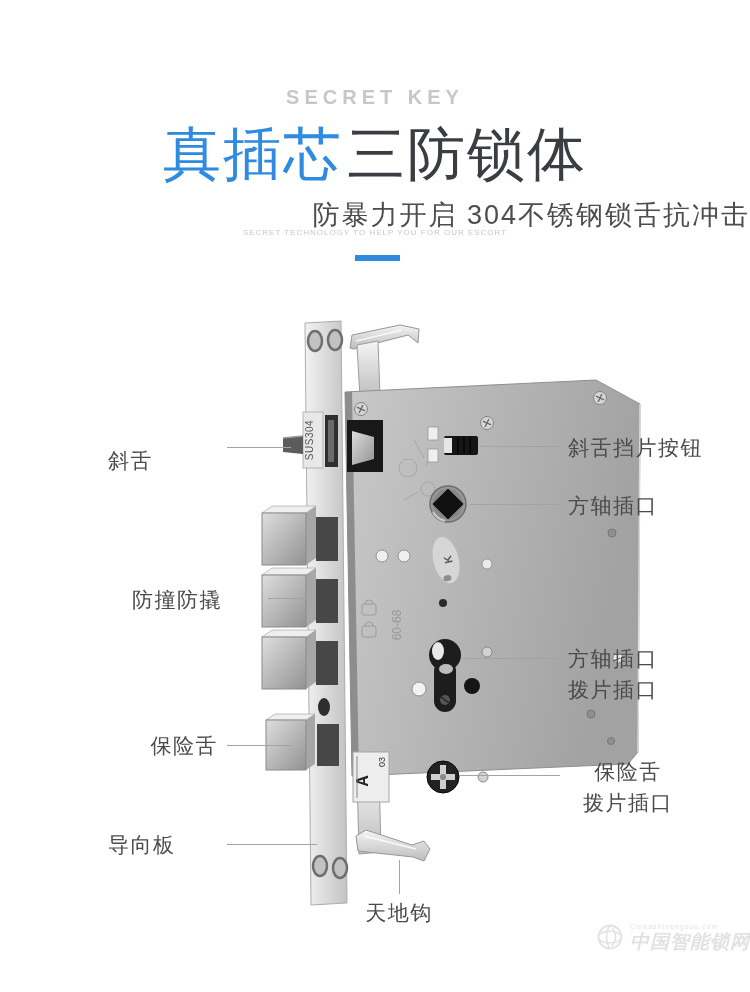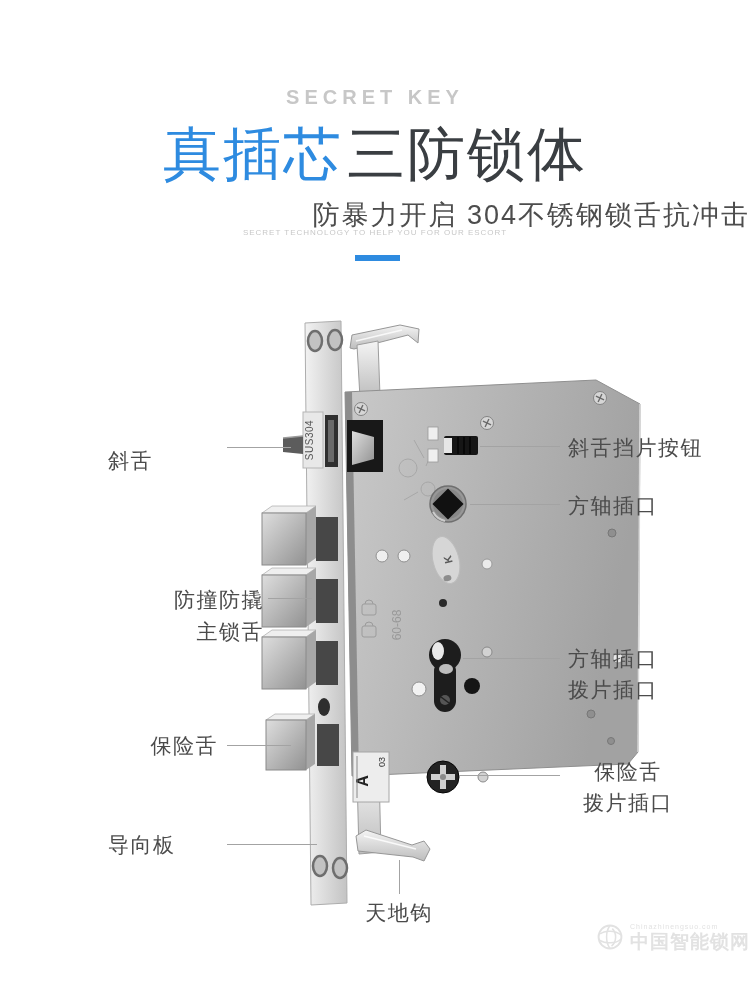--- a/index.html
+++ b/index.html
@@ -19,21 +19,21 @@
   
   .label{position:absolute;font-size:21px;letter-spacing:1.5px;color:#4b4b4b;line-height:30px;}
   .hline{position:absolute;height:1px;background:#a3a3a3;}
   .vline{position:absolute;width:1px;background:#a3a3a3;}
   .lock-svg{position:absolute;left:0;top:0;}
   
   .watermark{position:absolute;left:594px;top:916px;width:156px;display:flex;align-items:center;
              color:#e2e2e2;}
   .watermark .wm-text{margin-left:4px;}
   .wm-sub{font-size:7px;letter-spacing:1px;line-height:9px;}
-  .wm-main{font-size:19px;font-weight:bold;letter-spacing:1px;line-height:22px;white-space:nowrap;}
+  .wm-main{font-size:19px;font-weight:bold;letter-spacing:1px;line-height:22px;white-space:nowrap;font-style:italic;}
 </style>
 </head>
 <body>
 
 <div class="page">
 
   <div class="eyebrow">SECRET KEY</div>
   <div class="title">
     <span class="blue">真插芯</span><span>三防锁体</span>
   </div>
@@ -221,23 +221,22 @@
   <div class="hline" style="left:227px;top:745px;width:64px"></div>
   <div class="hline" style="left:227px;top:844px;width:90px"></div>
   <div class="vline" style="left:399px;top:860px;height:34px"></div>
   <div class="hline" style="left:480px;top:446px;width:80px"></div>
   <div class="hline" style="left:470px;top:504px;width:90px"></div>
   <div class="hline" style="left:463px;top:658px;width:97px"></div>
   <div class="hline" style="left:459px;top:775px;width:101px"></div>
 
   <div class="label" style="left:108px;top:446px;width:110px;text-align:left">斜舌</div>
 
-  <div class="label" style="left:116px;top:584px;width:148px;text-align:right;line-height:32px">
+  <div class="label" style="left:132px;top:584px;width:148px;text-align:left;line-height:32px">
     <div>防撞防撬</div>
-    <div>主锁舌</div>
   </div>
 
   <div class="label" style="left:108px;top:731px;width:110px;text-align:right">保险舌</div>
 
   <div class="label" style="left:108px;top:830px;width:110px;text-align:left">导向板</div>
 
   <div class="label" style="left:568px;top:433px;width:170px">斜舌挡片按钮</div>
 
   <div class="label" style="left:344px;top:898px;width:110px;text-align:center">天地钩</div>
 

